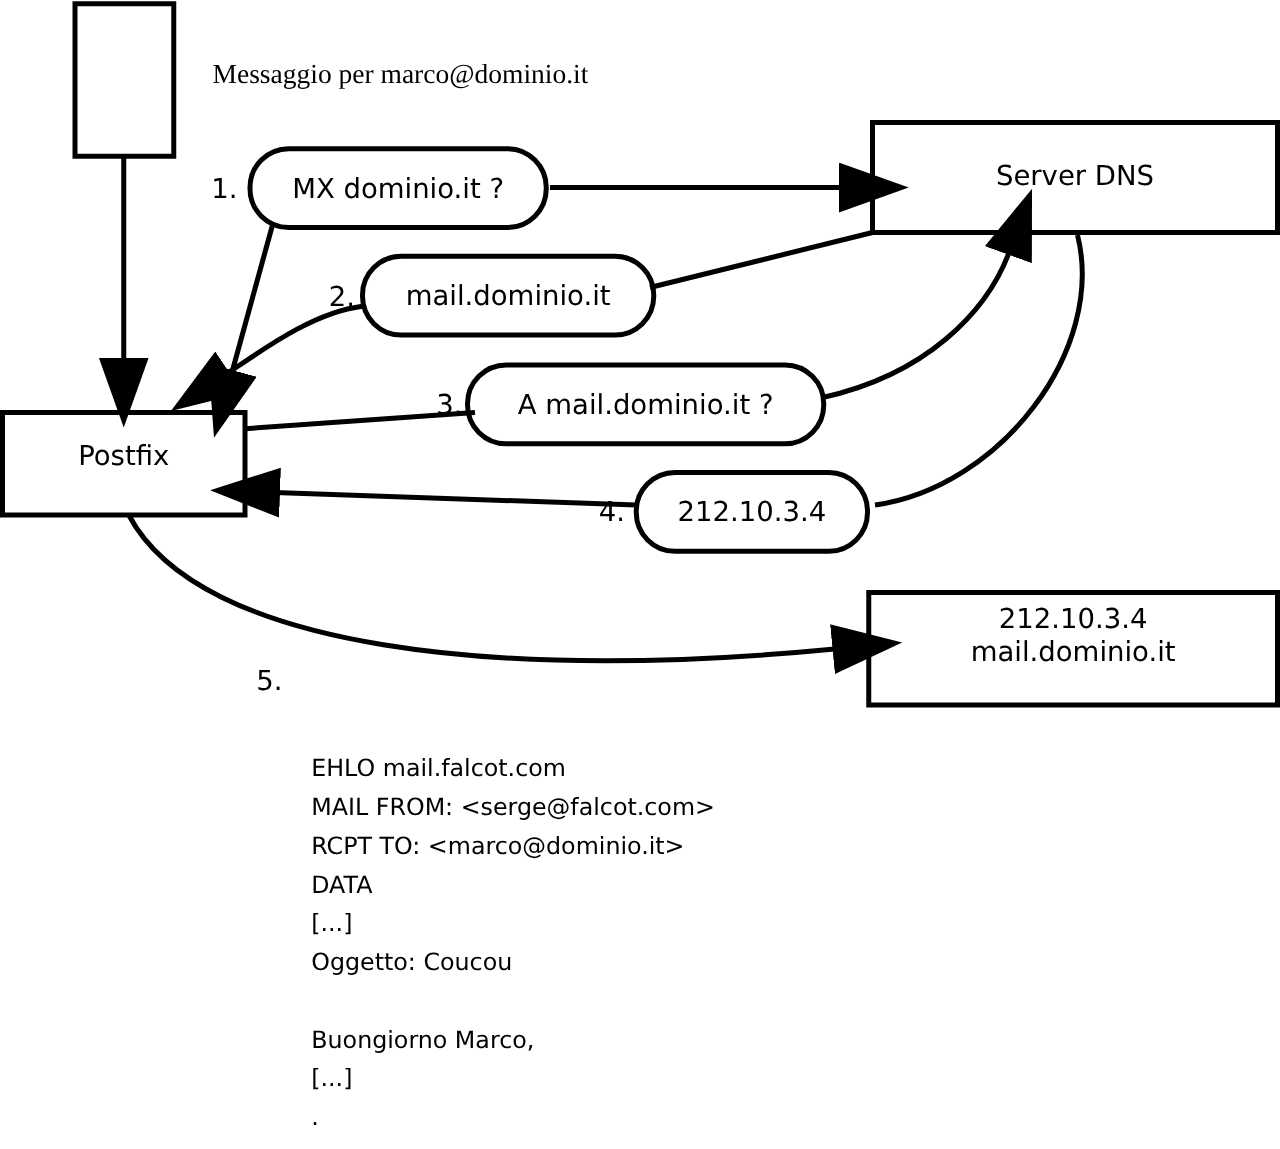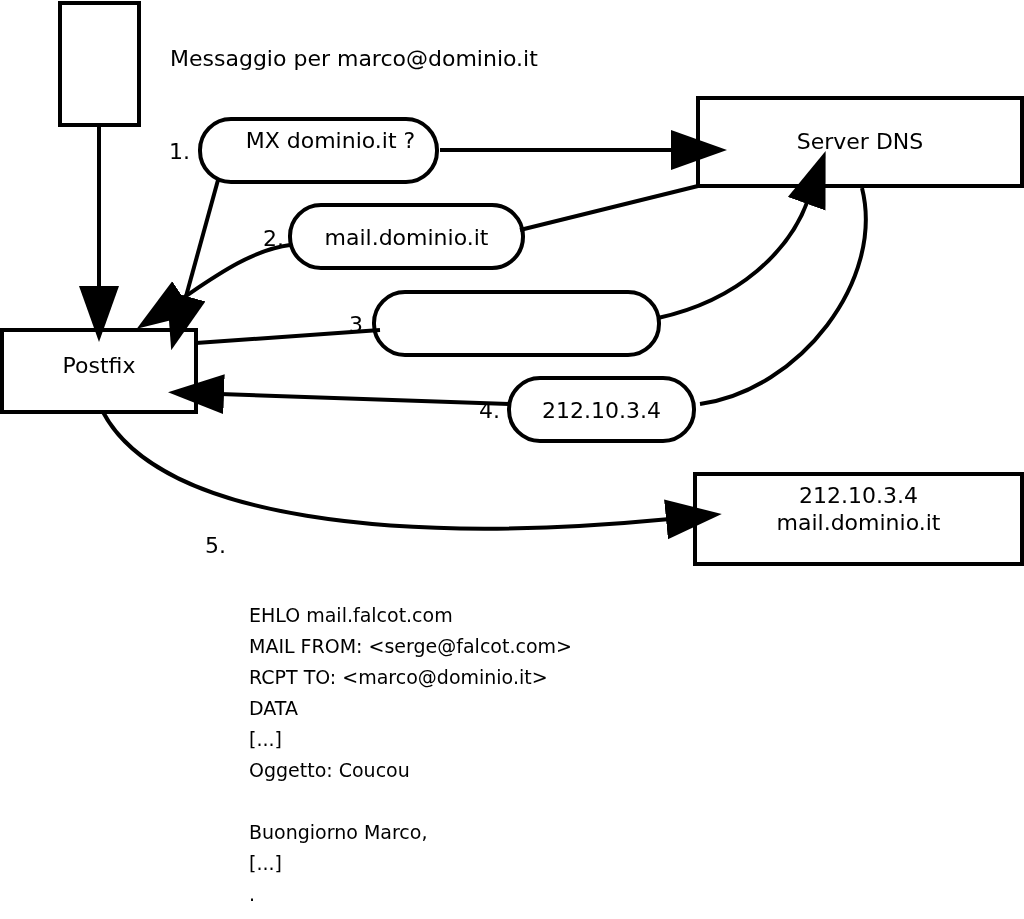--- a/index.html
+++ b/index.html
@@ -31,20 +31,21 @@
     font-size: 22px;
     line-height: 1.22;
     white-space: pre;
     pointer-events: none;
   }
   .free-text {
     position: absolute;
     font-size: 22px;
     white-space: pre;
     line-height: 1.22;
+    font-family: Liberation Serif, serif;
   }
   .step-num {
     position: absolute;
     font-size: 22px;
     white-space: pre;
   }
   .mono-block {
     position: absolute;
     font-size: 19px;
     line-height: 31px;
@@ -92,26 +93,27 @@
   </svg>
 
   <div class="node-text" style="left:2px; top:353px; width:194px;">Postfix</div>
   <div class="node-text" style="left:698px; top:129px; width:324px;">Server DNS</div>
   <div class="node-text" style="left:695px; top:483px; width:327px;">212.10.3.4
 mail.dominio.it</div>
 
   <div class="free-text" style="left:170px; top:46px;">Messaggio per marco@dominio.it</div>
 
   <div class="step-num" style="left:169px; top:139px;">1.</div>
-  <div class="node-text" style="left:200px; top:128px; width:237px;padding-left:12px;">MX dominio.it ?</div>
+  <div class="node-text" style="left:200px; top:139px; width:237px;">MX dominio.it ?</div>
 
   <div class="step-num" style="left:263px; top:226px;">2.</div>
   <div class="node-text" style="left:290px; top:225px; width:233px;">mail.dominio.it</div>
 
   <div class="step-num" style="left:349px; top:312px;">3.</div>
+  <div class="node-text" style="left:374px; top:312px; width:285px;">A mail.dominio.it ?</div>
 
   <div class="step-num" style="left:479px; top:398px;">4.</div>
   <div class="node-text" style="left:509px; top:398px; width:185px;">212.10.3.4</div>
 
   <div class="step-num" style="left:205px; top:533px;">5.</div>
 
   <div class="mono-block" style="left:249px; top:600px;">EHLO mail.falcot.com
 MAIL FROM: &lt;serge@falcot.com&gt;
 RCPT TO: &lt;marco@dominio.it&gt;
 DATA

